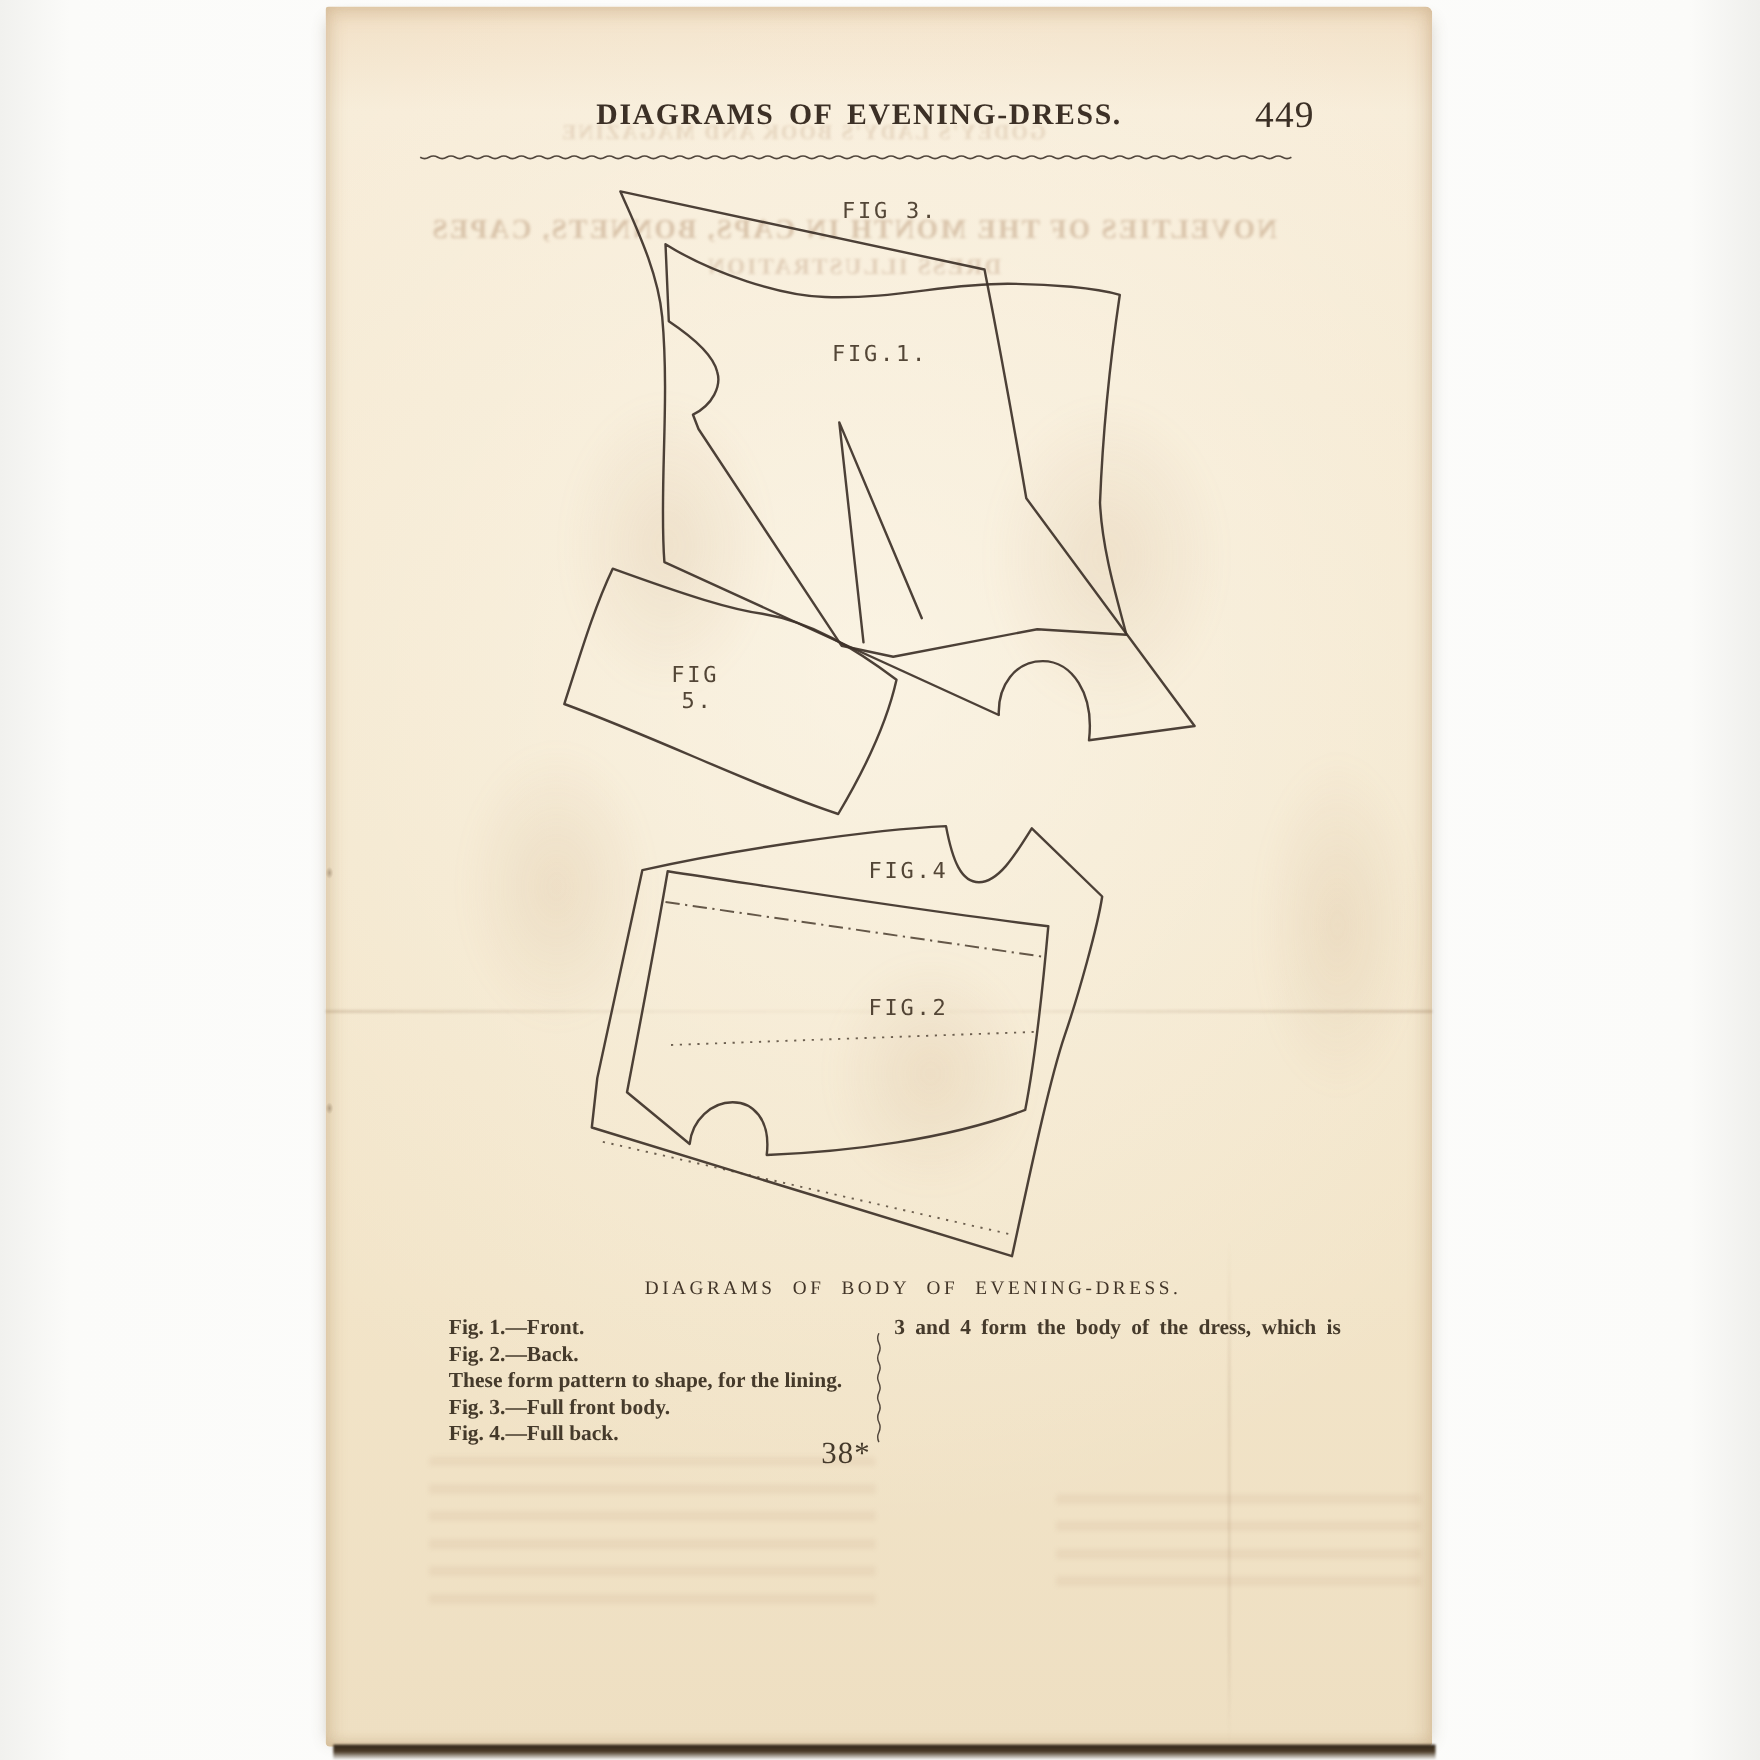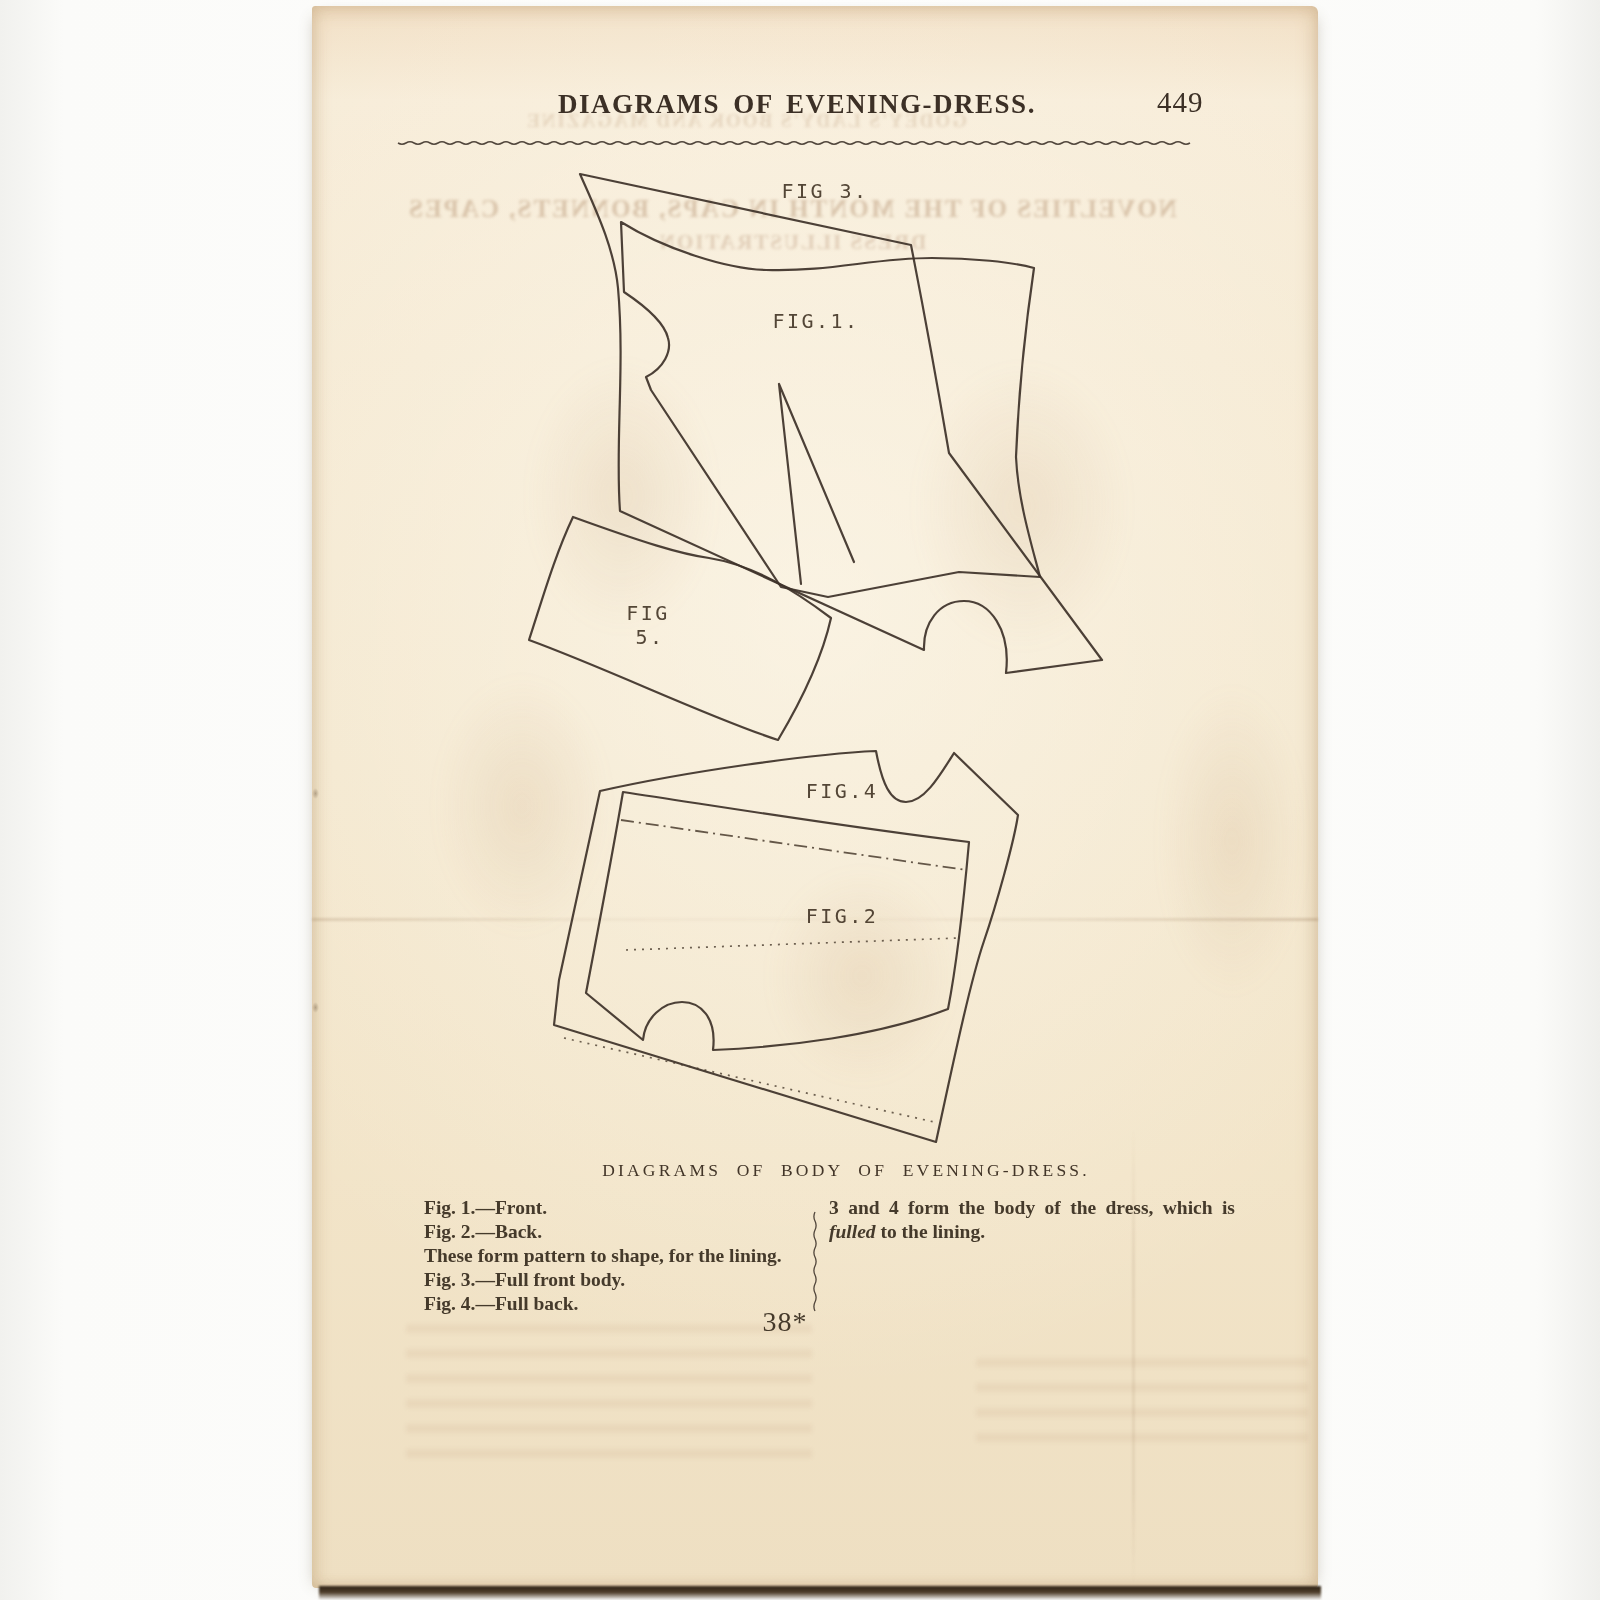--- a/index.html
+++ b/index.html
@@ -1,21 +1,21 @@
 <!DOCTYPE html>
 <html><head>
 <meta charset="utf-8">
 <style>
   html,body{margin:0;padding:0;}
   body{
     width:1600px;height:1600px;overflow:hidden;
     background:linear-gradient(90deg,#f1f1ee 0%,#fbfbf9 4%,#fdfdfc 50%,#fbfbf9 96%,#efefec 100%);
     font-family:"Liberation Serif", serif;
   }
-  .viewport{position:relative;width:1288px;height:1600px;margin-left:16px;}
+  .viewport{position:relative;width:1288px;height:1600px;}
   .page{
     position:absolute;left:296px;top:6px;width:1006px;height:1582px;
     background:
       radial-gradient(120% 80% at 50% 38%, rgba(255,252,243,.55), rgba(255,252,243,0) 62%),
       linear-gradient(180deg,#f2e0c6 0%,#f7ecd8 6%,#f5e9d2 22%,#f3e6cc 48%,#f2e4c8 74%,#eedfc2 100%);
     border-radius:3px 6px 4px 4px;
     box-shadow:
       inset -8px 0 16px rgba(167,128,86,.16),
       inset 8px 0 14px rgba(167,128,86,.12),
       inset 0 8px 16px rgba(196,156,108,.18),
@@ -28,21 +28,21 @@
     background:linear-gradient(180deg,#2f2417 0%,#4d3c28 45%,rgba(77,60,40,0) 100%);
     filter:blur(1px);
   }
   
   .title{
     position:absolute;top:83px;left:0;width:970px;text-align:center;
     font-size:27px;font-weight:bold;letter-spacing:1.5px;word-spacing:5px;color:#3c3026;
   }
   .pageno{
     position:absolute;top:80px;left:845px;width:80px;
-    font-size:29px;color:#3c3026;letter-spacing:1px;
+    font-size:34px;color:#3c3026;letter-spacing:1px;
   }
   
   svg.artwork{position:absolute;left:0;top:0;width:1006px;height:1588px;}
   .outline{fill:none;stroke:#3e332a;stroke-width:2.2;stroke-linejoin:round;stroke-linecap:round;opacity:.93;}
   .seam-dashdot{fill:none;stroke:#4a3c2e;stroke-width:1.8;stroke-dasharray:13 5 2 5;opacity:.85;}
   .seam-dot{fill:none;stroke:#4a3c2e;stroke-width:1.7;stroke-dasharray:2 6;opacity:.8;}
   .squig{fill:none;stroke:#3e332a;stroke-width:1.5;opacity:.9;}
   .figlabel{
     font-family:"DejaVu Sans Mono", monospace;
     font-size:20px;letter-spacing:2.5px;fill:#463829;opacity:.92;
@@ -179,20 +179,19 @@
     <div class="col col-left">
       <div>Fig. 1.—Front.</div>
       <div>Fig. 2.—Back.</div>
       <div>These form pattern to shape, for the lining.</div>
       <div>Fig. 3.—Full front body.</div>
       <div>Fig. 4.—Full back.</div>
     </div>
 
     <div class="col col-right">
       <div class="spread">3 and 4 form the body of the dress, which is</div>
-      <div><i>fulled</i><span> to the lining.</span></div>
     </div>
 
     <div class="sig">38*</div>
   </div>
 
   <div class="floor-shadow"></div>
 </div>
 
 </body></html>

